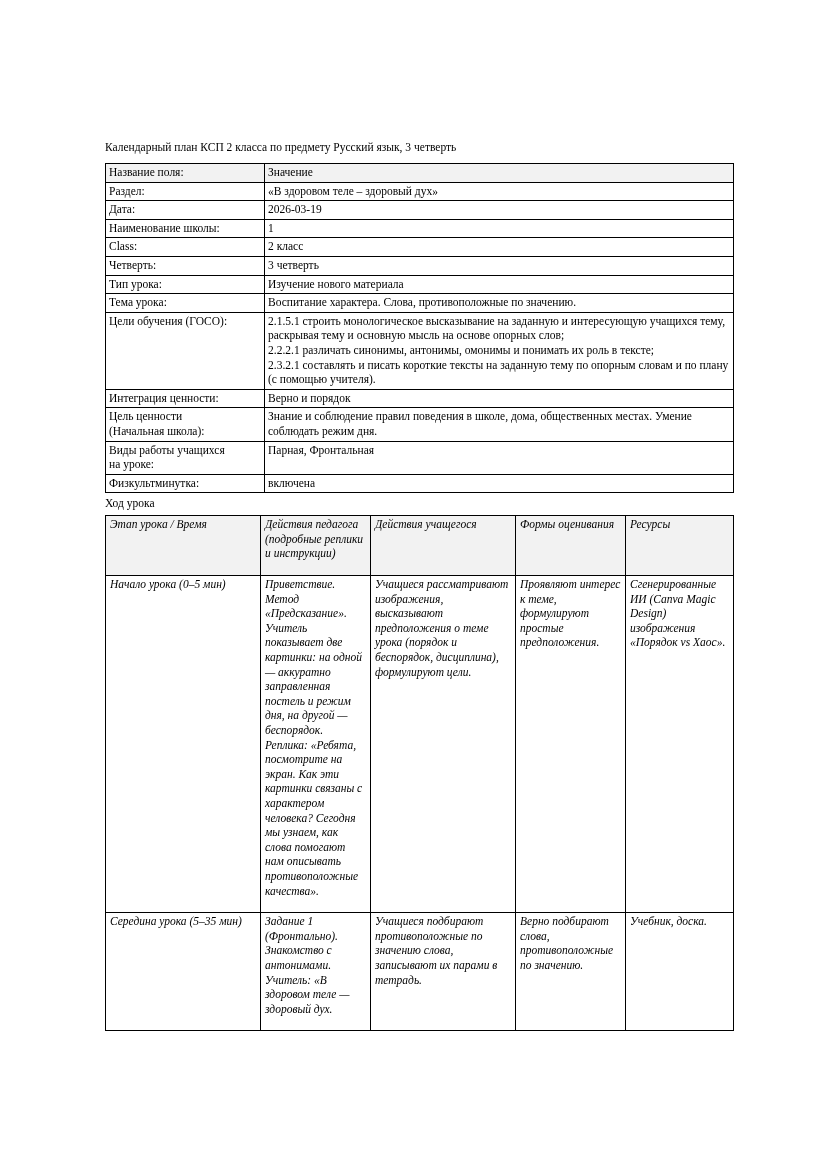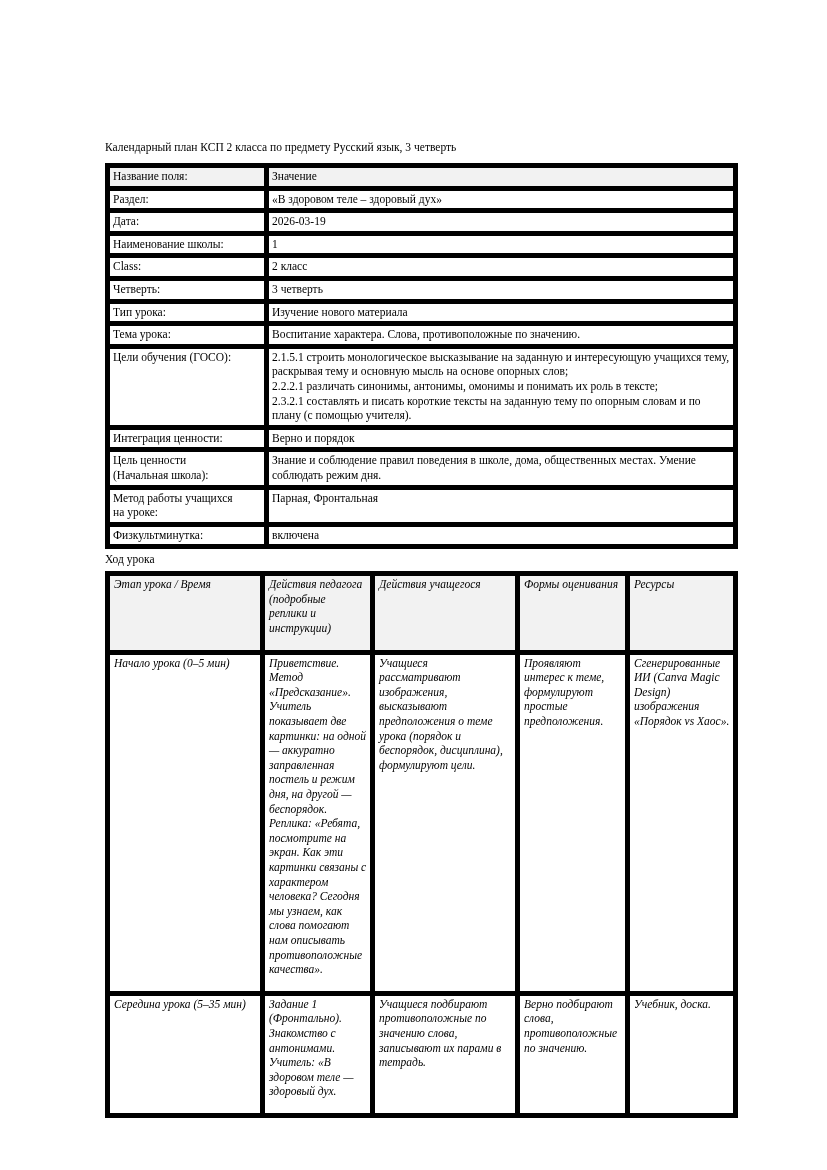--- a/index.html
+++ b/index.html
@@ -33,21 +33,21 @@
     font-size: 11.5px;
     line-height: 15px;
     margin: 3px 0 4px 0;
   }
   table {
     border-collapse: collapse;
     width: 628px;
     table-layout: fixed;
   }
   table td, table th {
-    border: 5px solid #000000;
+    border: 1px solid #000000;
     padding: 1px 3px 2px 3px;
     font-size: 11.5px;
     line-height: 14.6px;
     text-align: left;
     vertical-align: top;
     font-weight: normal;
     word-wrap: break-word;
     overflow-wrap: break-word;
     hyphens: none;
   }
@@ -120,21 +120,21 @@
         <tr>
           <td class="nowrapish">Интеграция ценности:</td>
           <td class="nowrapish">Верно и порядок</td>
         </tr>
         <tr>
           <td class="nowrapish">Цель ценности
 (Начальная школа):</td>
           <td class="nowrapish">Знание и соблюдение правил поведения в школе, дома, общественных местах. Умение соблюдать режим дня.</td>
         </tr>
         <tr>
-          <td class="nowrapish">Метод работы учащихся
+          <td class="nowrapish">Виды работы учащихся
 на уроке:</td>
           <td class="nowrapish">Парная, Фронтальная</td>
         </tr>
         <tr>
           <td class="nowrapish">Физкультминутка:</td>
           <td class="nowrapish">включена</td>
         </tr>
       </tbody>
   </table>
 

